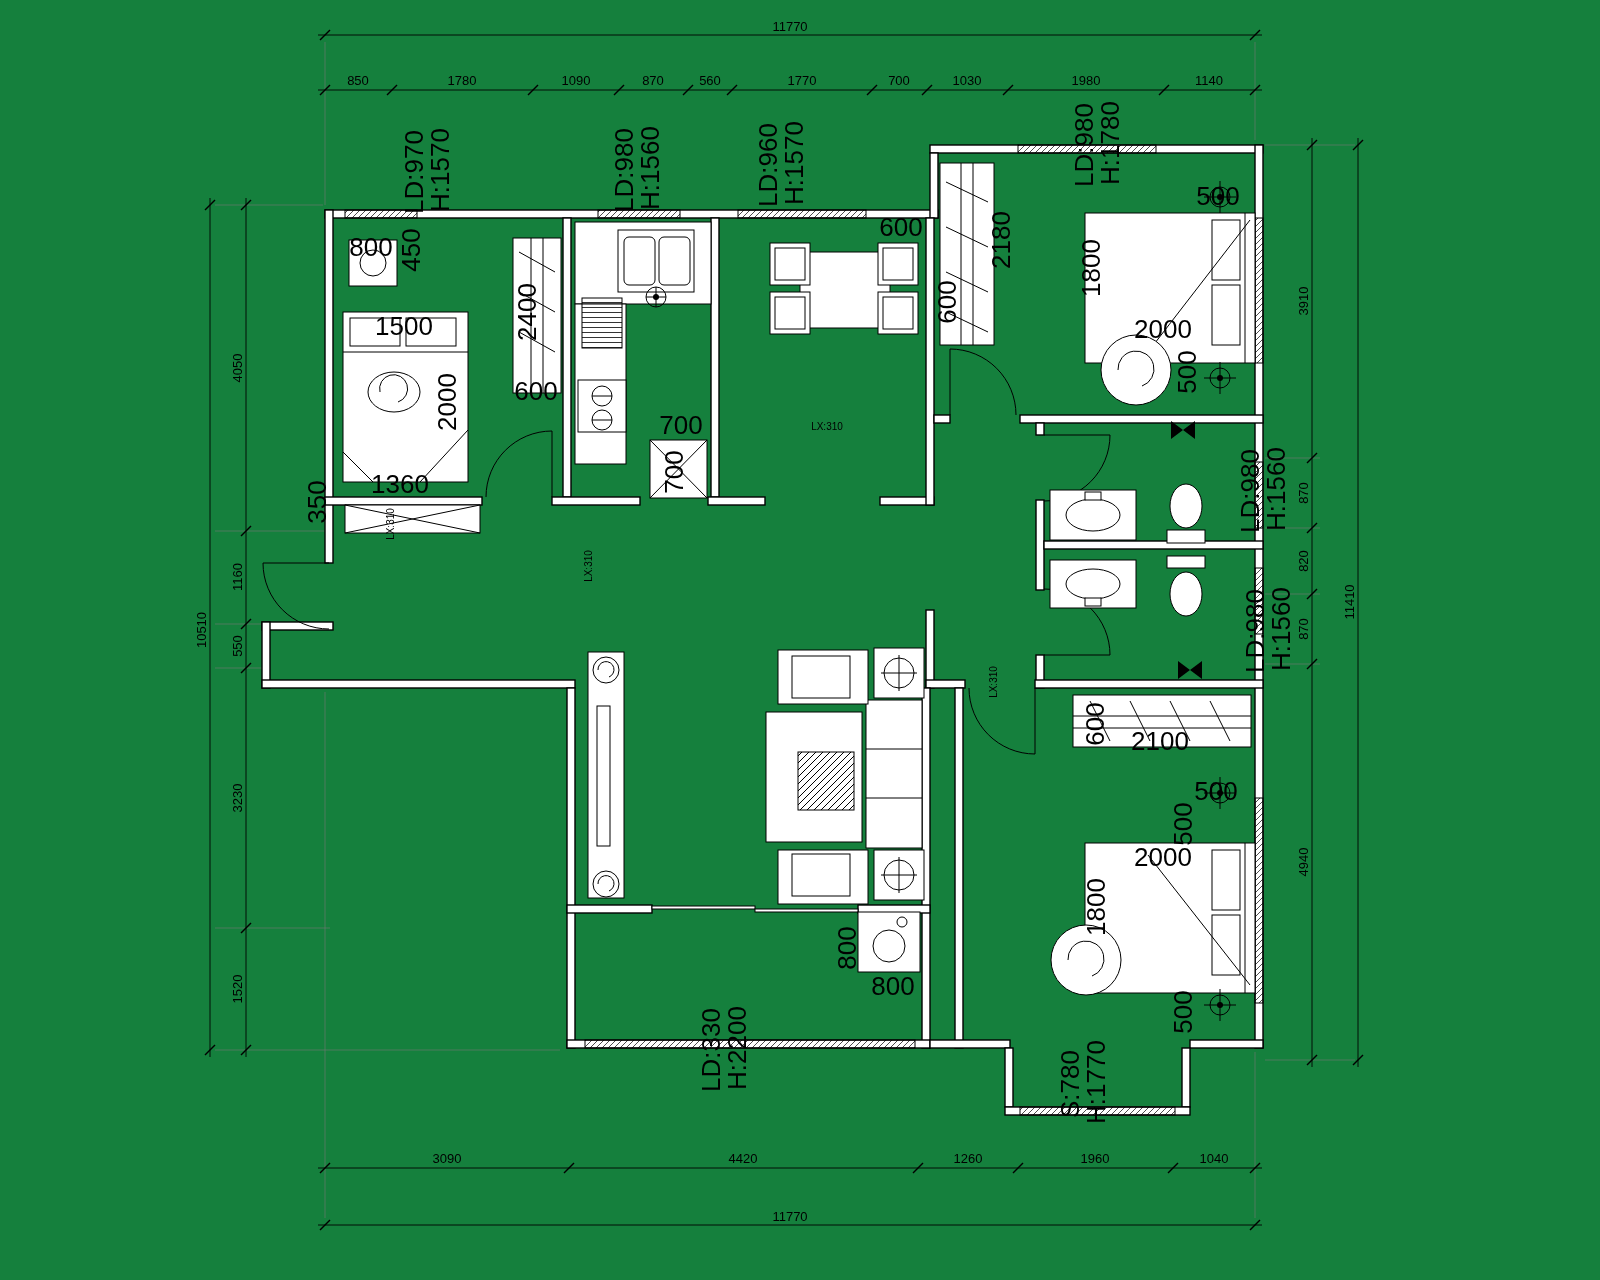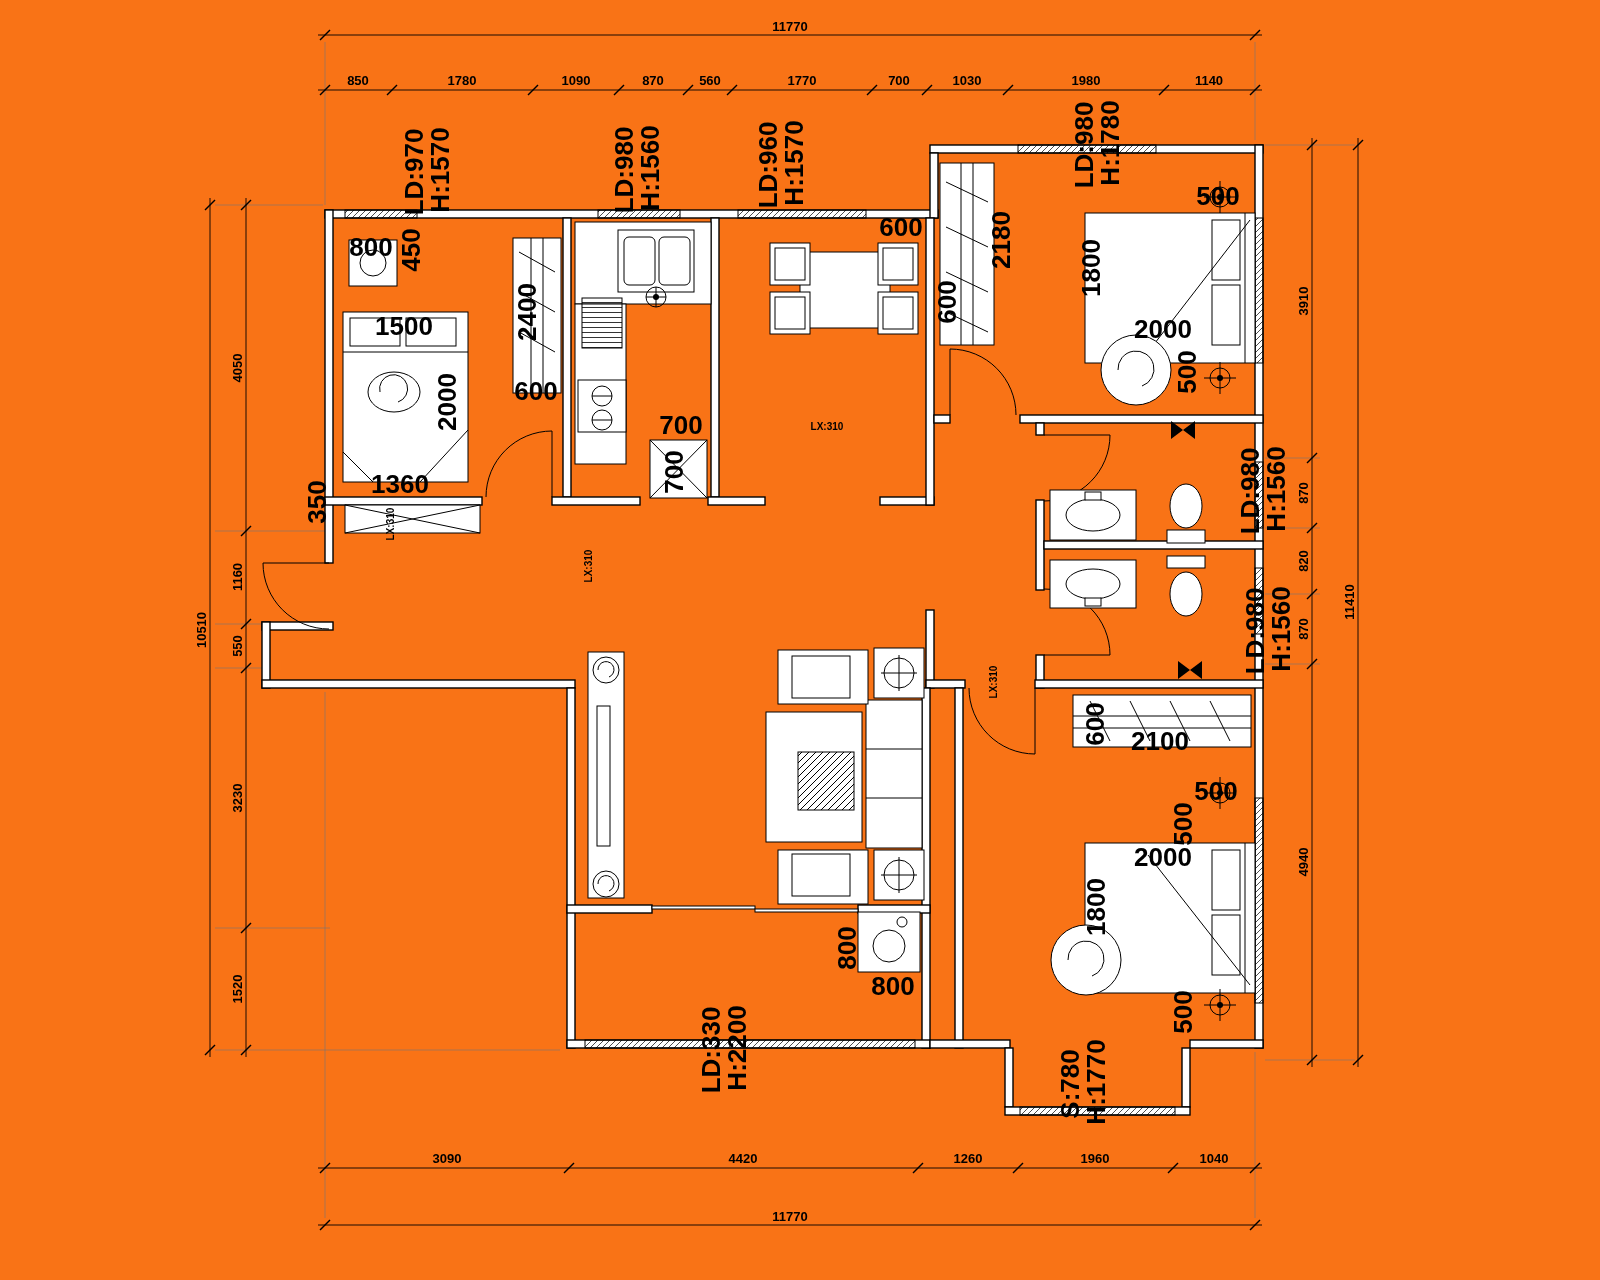--- a/index.html
+++ b/index.html
@@ -1,16 +1,16 @@
 <!DOCTYPE html>
 <html><head>
 <meta charset="utf-8">
 <style>
   html,body{margin:0;padding:0;background:#ffffff;}
-  .sheet{position:relative;width:1600px;height:1280px;background:#f97316;overflow:hidden;font-weight:bold;}
+  .sheet{position:relative;width:1600px;height:1280px;background:#15803d;overflow:hidden;}
   svg{display:block;}
   text{font-family:"Liberation Sans","DejaVu Sans",sans-serif;fill:#000;}
   .ann{font-size:26px;text-anchor:middle;}
   .dim{font-size:13px;text-anchor:middle;}
   .lx{font-size:10px;text-anchor:middle;}
   .w{fill:#fff;stroke:#000;stroke-width:1.4;}
   .thin{fill:none;stroke:#000;stroke-width:1;}
   .f{fill:#fff;stroke:#000;stroke-width:1;}
   .win{fill:url(#hatch);stroke:#000;stroke-width:1;}
   .dl{stroke:#000;stroke-width:0.9;fill:none;}

